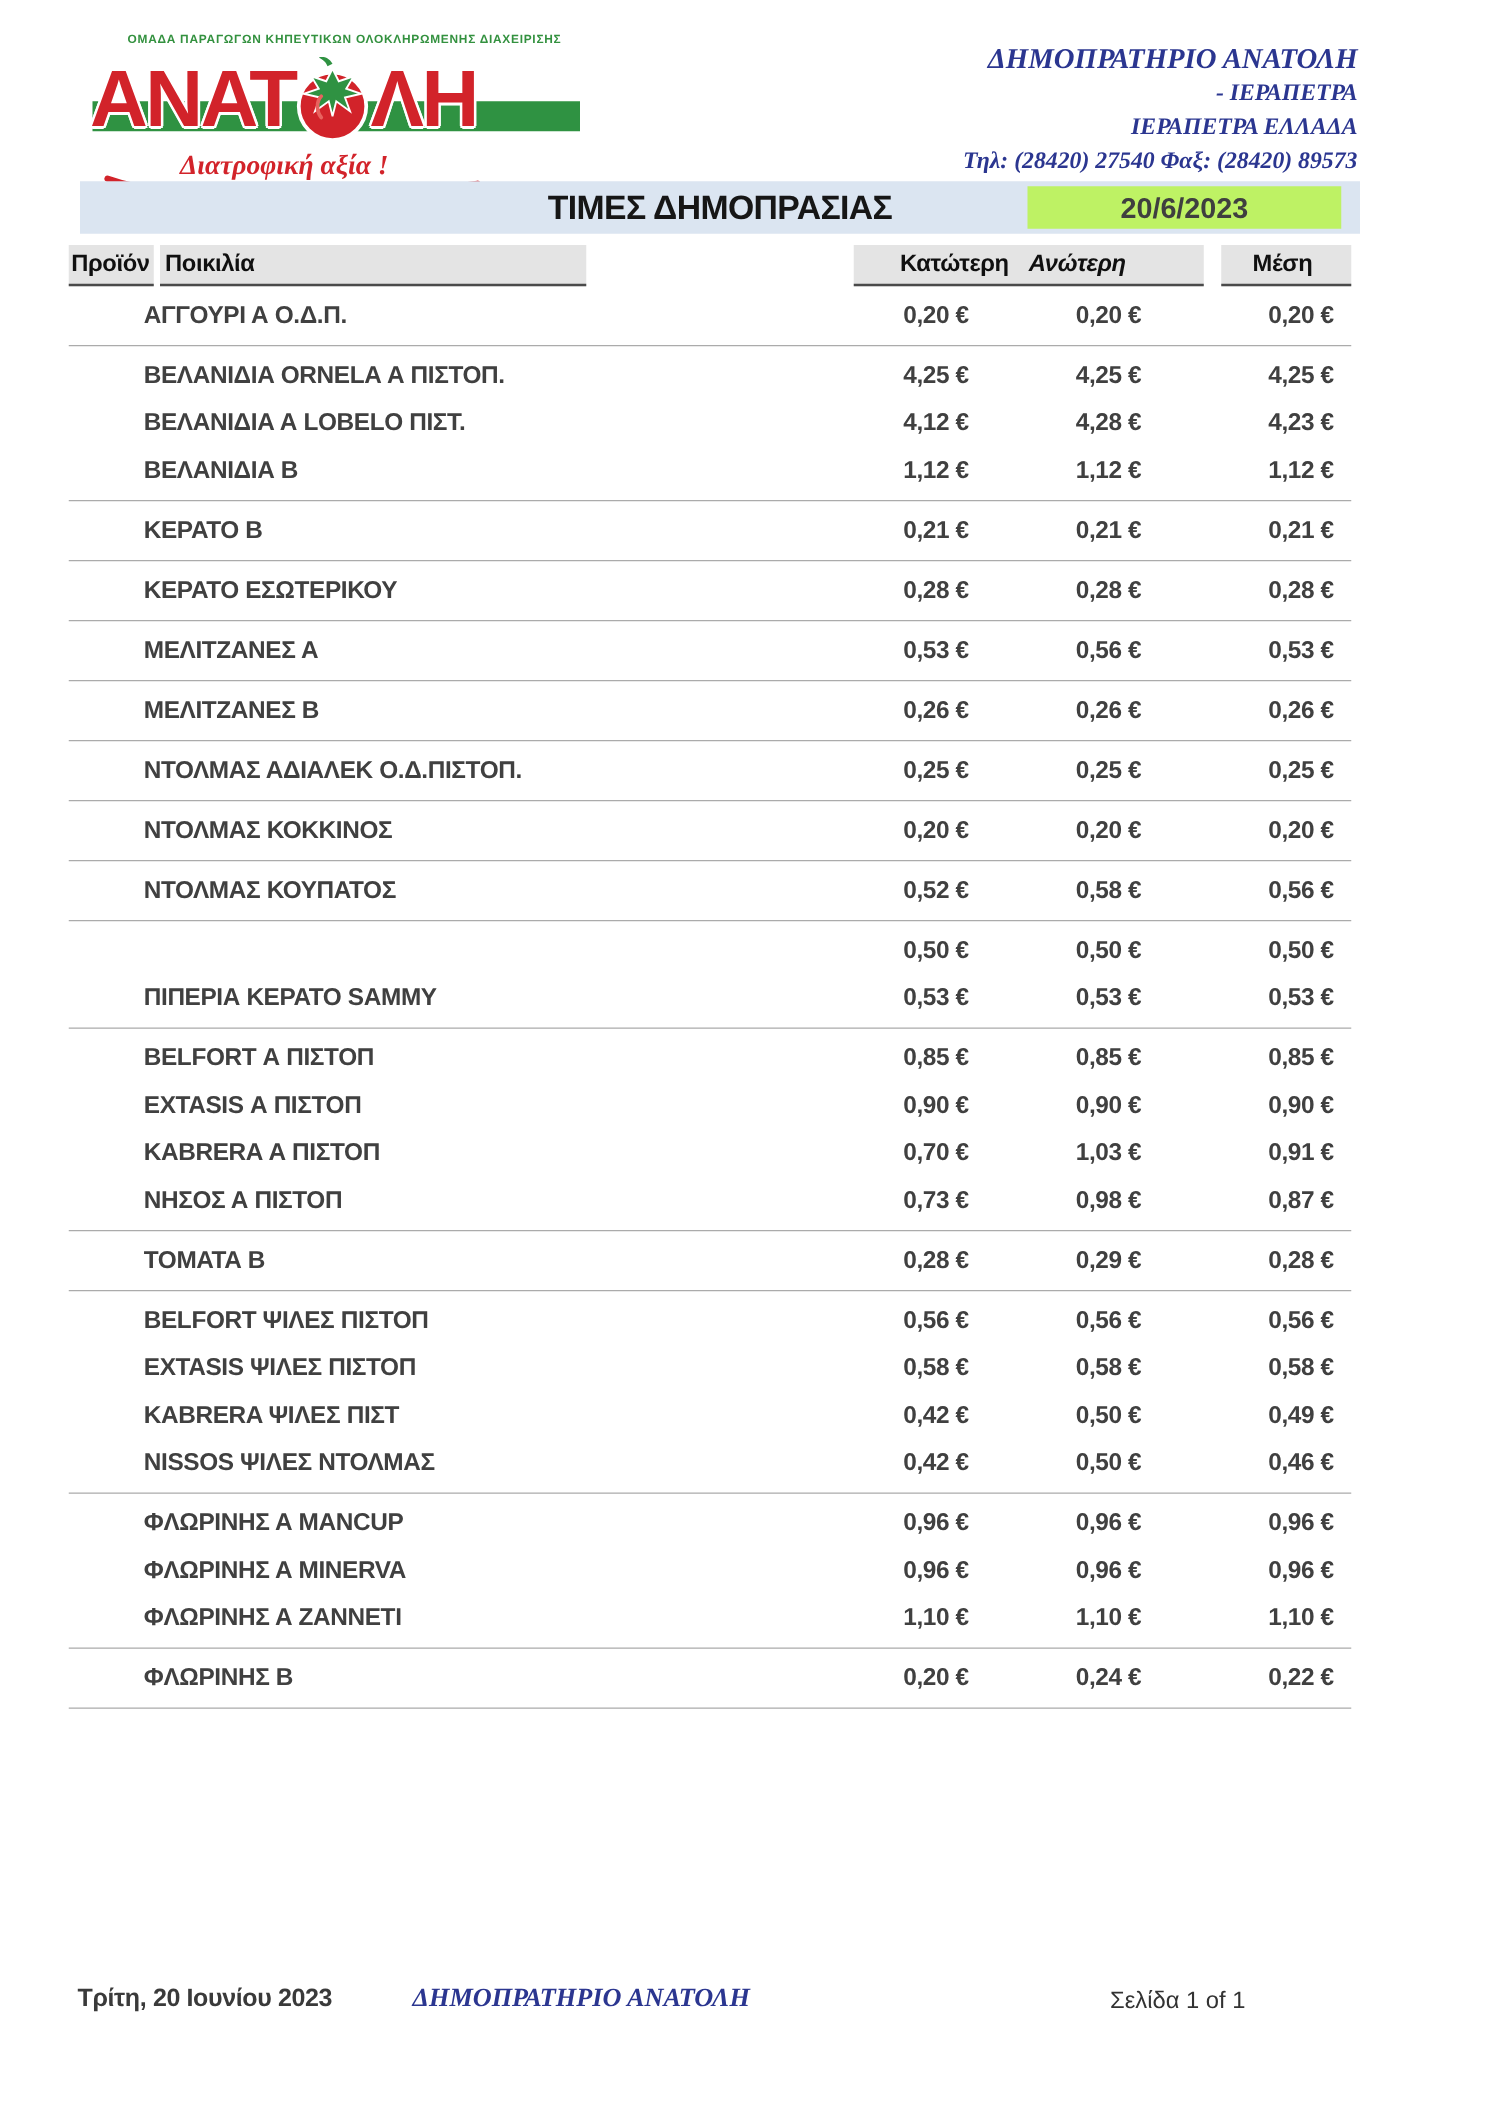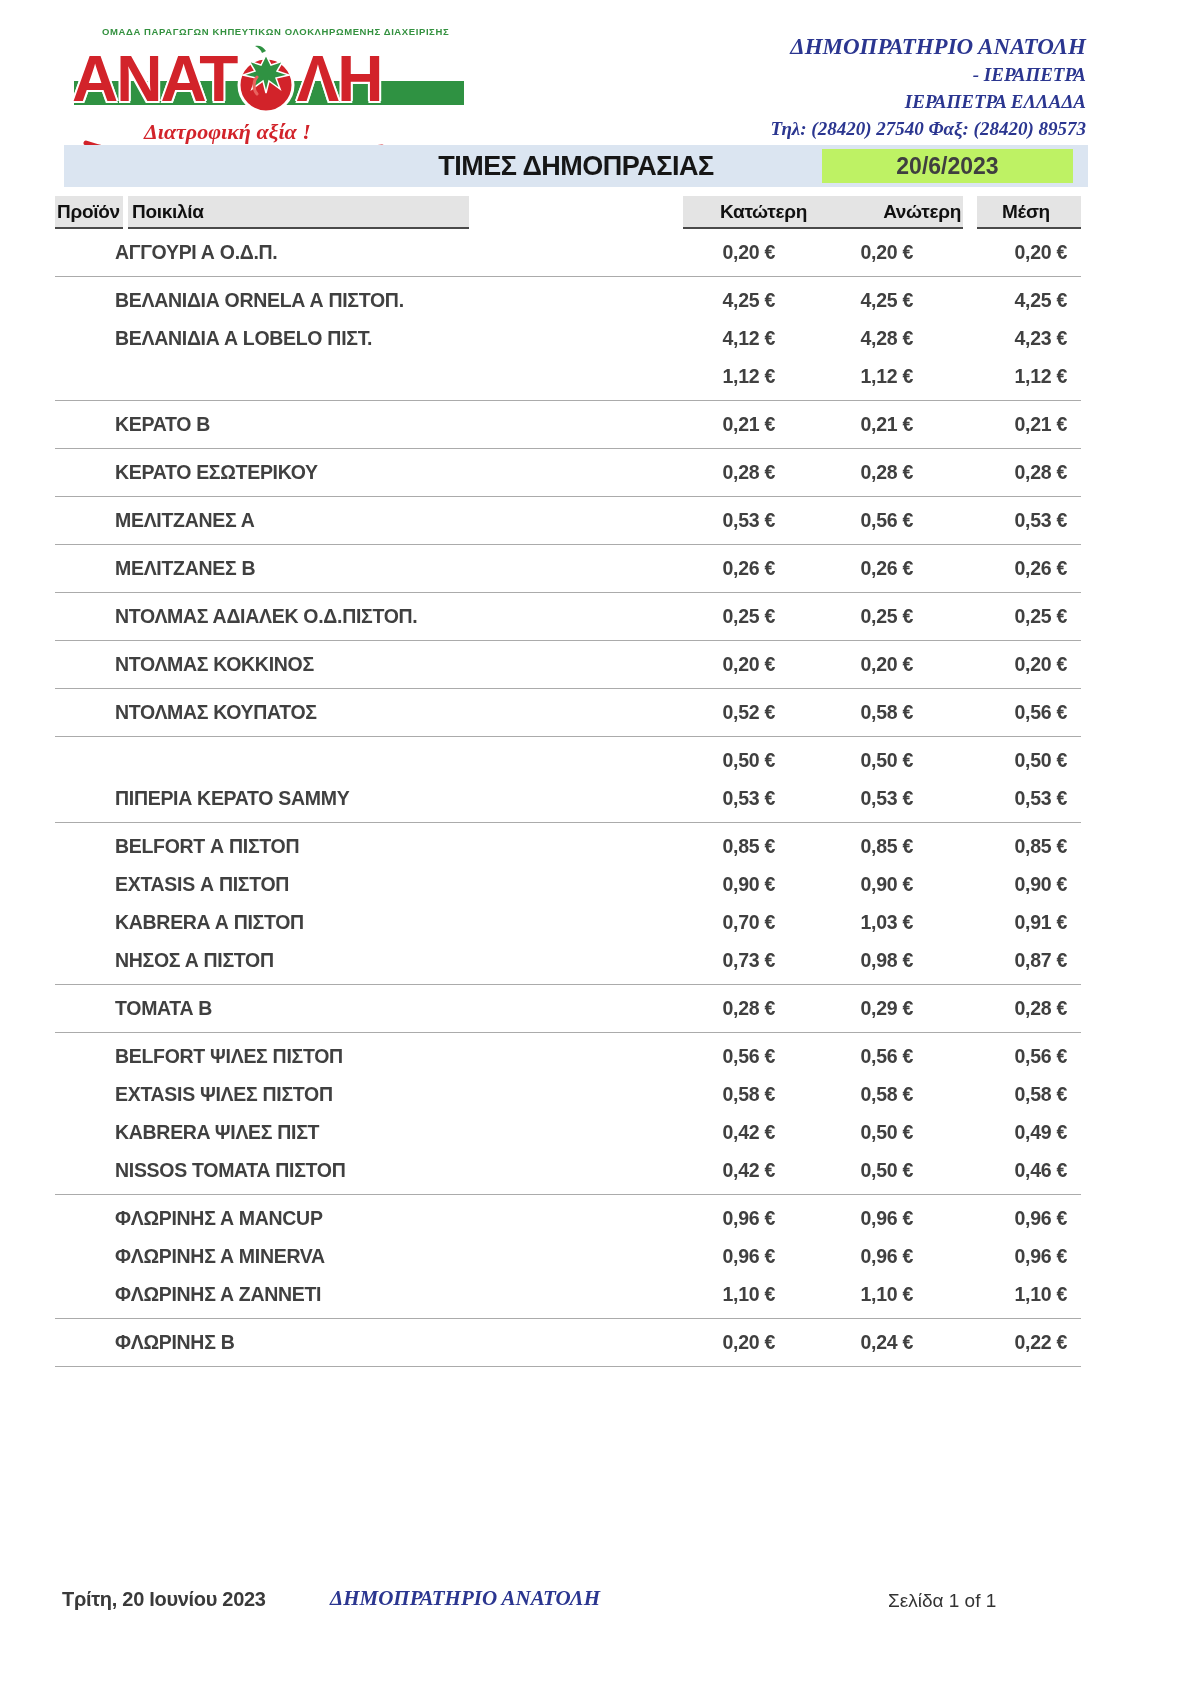--- a/index.html
+++ b/index.html
@@ -69,21 +69,21 @@
     display: grid;
     grid-template-columns: 68px 346px 1fr 140px 122px 18px 118px;
     align-items: center;
   }
   .thead { height: 33px; font-size: 19px; font-weight: bold; color: #101010; letter-spacing: -0.3px; }
   .th { background: #e4e4e4; border-bottom: 2px solid #4a4a4a; height: 33px; line-height: 31px; }
   .th-product { grid-column: 1 / 2; padding-left: 2px; }
   .th-variety { grid-column: 2 / 3; margin-left: 5px; padding-left: 4px; }
   .th-prices  { grid-column: 4 / 7; display: flex; }
   .th-prices .th-lower { width: 140px; text-align: right; padding-right: 16px; }
-  .th-prices .th-upper { flex: 1; text-align: right; padding-right: 2px; }
+  .th-prices .th-upper { flex: 1; text-align: left; padding-right: 2px; font-style: italic; }
   .th-mean    { grid-column: 7 / 8; margin-left: 14px; text-align: center; padding-right: 6px; }
 
   .tbody { font-size: 19.5px; font-weight: bold; color: #404040; letter-spacing: -0.3px; }
   .group { border-bottom: 1px solid #ababab; padding: 4px 0 5px 0; }
   .prow  { height: 38px; gap: 16px; }
   .cell-name  { grid-column: 1 / 4; padding-left: 60px; white-space: nowrap; }
   .cell-lower { grid-column: 4 / 5; text-align: right; }
   .cell-upper { grid-column: 5 / 6; text-align: right; }
   .cell-mean  { grid-column: 7 / 8; text-align: right; padding-right: 14px; }
 
@@ -158,20 +158,21 @@
           <div class="cell-upper">4,25 €</div>
           <div class="cell-mean">4,25 €</div>
         </div>
         <div class="grid-row prow">
           <div class="cell-name">ΒΕΛΑΝΙΔΙΑ Α LOBELO ΠΙΣΤ.</div>
           <div class="cell-lower">4,12 €</div>
           <div class="cell-upper">4,28 €</div>
           <div class="cell-mean">4,23 €</div>
         </div>
         <div class="grid-row prow">
+          <div class="cell-name">ΒΕΛΑΝΙΔΙΑ Β</div>
           <div class="cell-lower">1,12 €</div>
           <div class="cell-upper">1,12 €</div>
           <div class="cell-mean">1,12 €</div>
         </div>
       </div>
       <div class="group">
         <div class="grid-row prow">
           <div class="cell-name">ΚΕΡΑΤΟ Β</div>
           <div class="cell-lower">0,21 €</div>
           <div class="cell-upper">0,21 €</div>
@@ -286,21 +287,21 @@
           <div class="cell-upper">0,58 €</div>
           <div class="cell-mean">0,58 €</div>
         </div>
         <div class="grid-row prow">
           <div class="cell-name">KABRERA ΨΙΛΕΣ ΠΙΣΤ</div>
           <div class="cell-lower">0,42 €</div>
           <div class="cell-upper">0,50 €</div>
           <div class="cell-mean">0,49 €</div>
         </div>
         <div class="grid-row prow">
-          <div class="cell-name">NISSOS ΤΟΜΑΤΑ ΠΙΣΤΟΠ</div>
+          <div class="cell-name">NISSOS ΨΙΛΕΣ ΝΤΟΛΜΑΣ</div>
           <div class="cell-lower">0,42 €</div>
           <div class="cell-upper">0,50 €</div>
           <div class="cell-mean">0,46 €</div>
         </div>
       </div>
       <div class="group">
         <div class="grid-row prow">
           <div class="cell-name">ΦΛΩΡΙΝΗΣ Α MANCUP</div>
           <div class="cell-lower">0,96 €</div>
           <div class="cell-upper">0,96 €</div>

